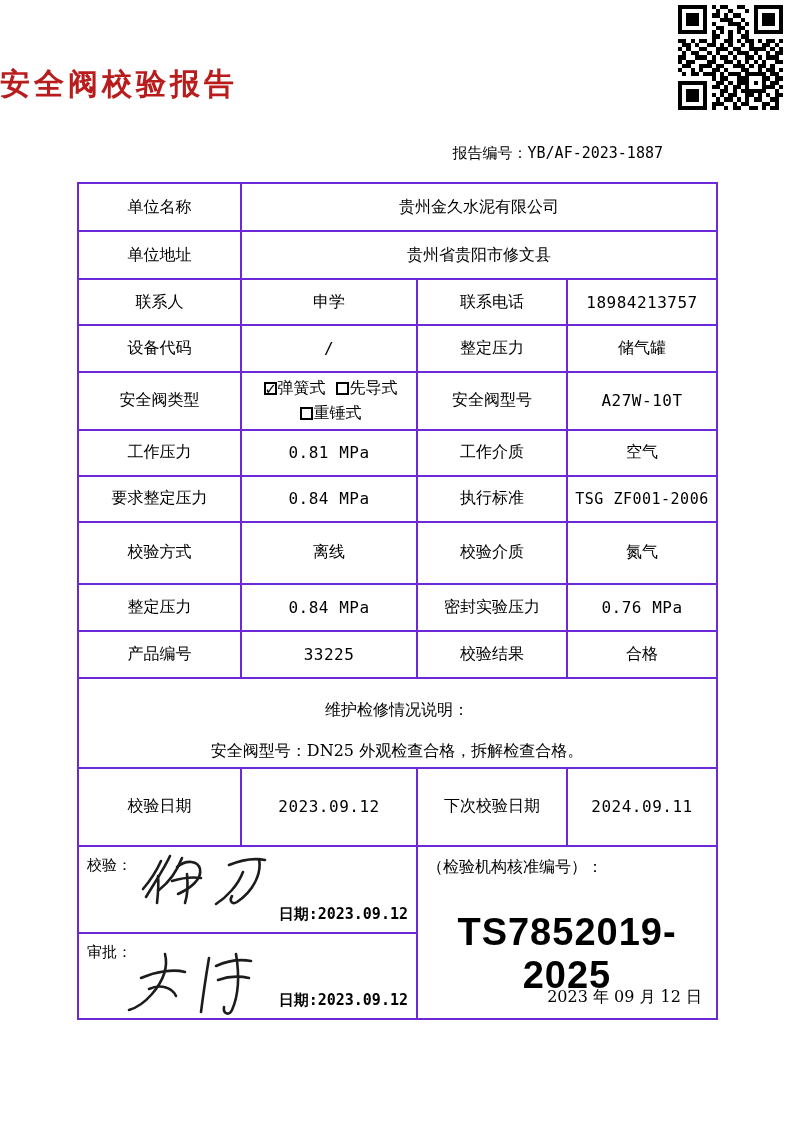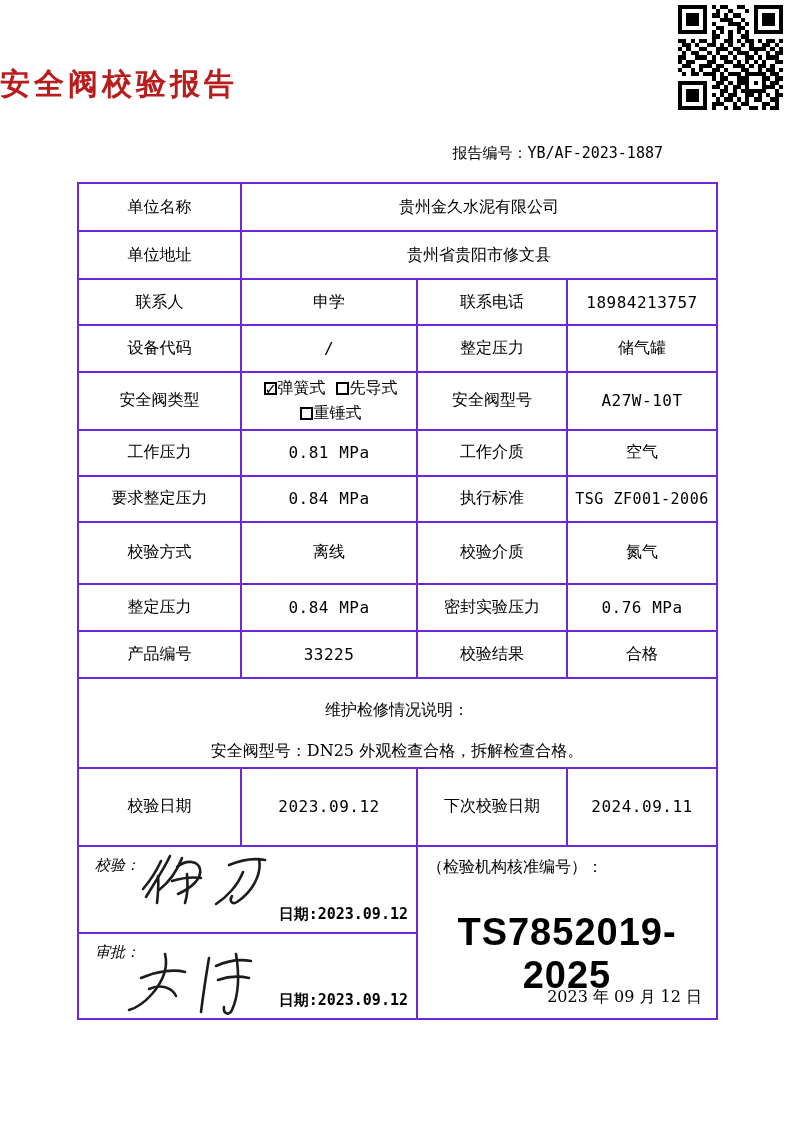--- a/index.html
+++ b/index.html
@@ -41,21 +41,21 @@
     position:absolute; left:-1px; top:-6px; font-size:15px; font-weight:bold;
     font-family:"DejaVu Sans",sans-serif; color:#000;
   }
   .cb-gap { display:inline-block; width:10px; }
   
   td.maint { text-align:left; vertical-align:top; padding:16px 10px 0 9px; font-size:15px;margin-top:20px; }
   td.maint .m-note { margin-top:20px; }
   td.maint .m-note { font-family:"DejaVu Serif","Liberation Serif",serif; }
   
   td.sig-cell { position:relative; text-align:left; vertical-align:top; }
-  .sig-label { position:absolute; left:16px; top:9px; font-size:15px;font-style:italic; }
+  .sig-label { position:absolute; left:8px; top:9px; font-size:15px; }
   .sig-date {
     position:absolute; right:8px; bottom:8px; font-size:15px; font-weight:600;
     font-family:"DejaVu Sans Mono","Liberation Mono",monospace;
   }
   .sig-svg { position:absolute; }
   .sig-svg path { stroke:#1c1c1c; stroke-width:2.6; fill:none; stroke-linecap:round; stroke-linejoin:round; }
   td.agency-cell { position:relative; text-align:left; vertical-align:top;margin-top:27px; }
   .agency-label { position:absolute; left:9px; top:10px; font-size:16px; }
   .agency-code {
     position:absolute; left:0; top:64px; width:100%; text-align:center;

